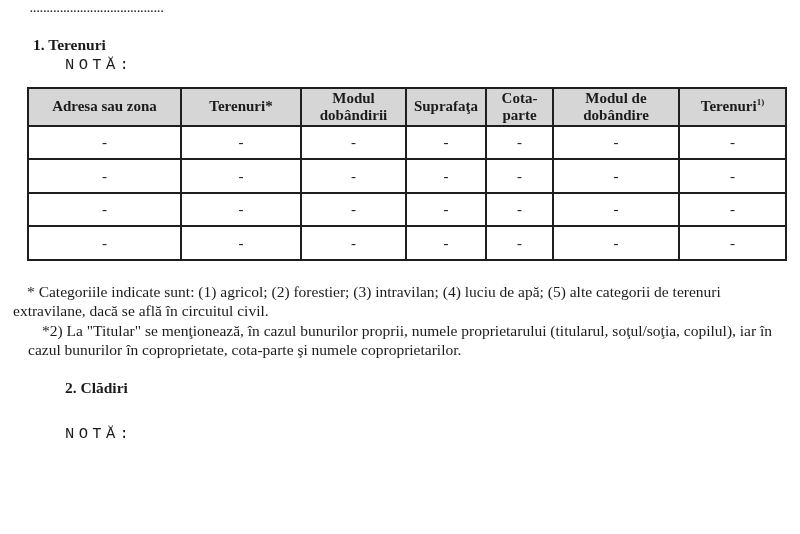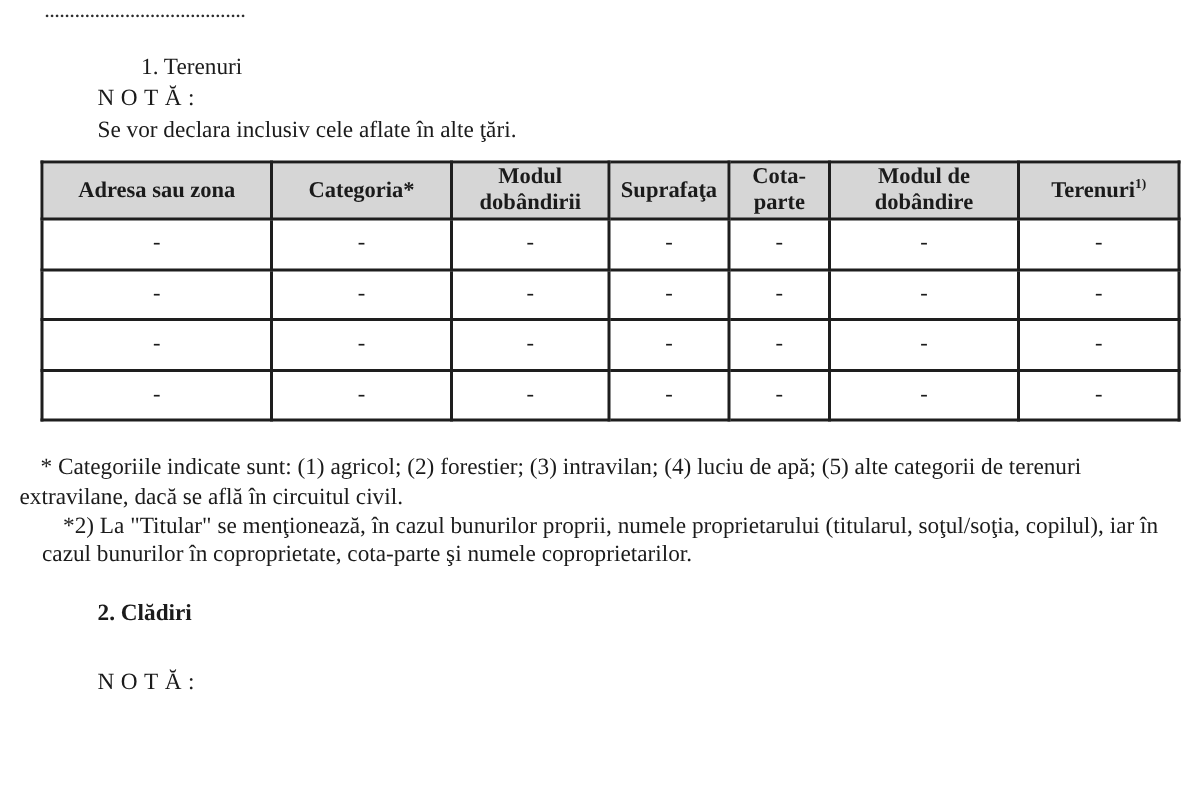--- a/index.html
+++ b/index.html
@@ -30,26 +30,27 @@
   }
   .p-family {
     margin: 7px 15px 0 28px;
     text-indent: 14px;
   }
   .h-imobile {
     margin: 23px 0 0 65px;
     font-weight: bold;
   }
   .h-terenuri {
-    margin: 21px 0 0 94px;
-    font-weight: normal;
+    margin: 21px 0 0 33px;
+    font-weight: bold;
   }
   .nota {
     margin: 2px 0 0 65px;
     letter-spacing: 0.28em;
+    font-family: Liberation Mono, monospace;
   }
   .nota-text {
     margin: 1px 0 0 65px;
   }
   table {
     border-collapse: collapse;
     table-layout: fixed;
     margin: 11px 0 0 27px;
   }
   th, td {
@@ -96,36 +97,35 @@
 <body>
 
 <div>
 
   <div class="dots">........................................</div>
 
 
 
   <h3 class="h-terenuri">1. Terenuri</h3>
   <div class="nota">NOTĂ:</div>
-  <div class="nota-text">Se vor declara inclusiv cele aflate în alte ţări.</div>
 
   <table>
     <colgroup>
       <col style="width:153px">
       <col style="width:120px">
       <col style="width:105px">
       <col style="width:80px">
       <col style="width:67px">
       <col style="width:126px">
       <col style="width:107px">
     </colgroup>
     <thead>
       <tr>
         <th>Adresa sau zona</th>
-        <th>Categoria*</th>
+        <th>Terenuri*</th>
         <th>Modul dobândirii</th>
         <th>Suprafaţa</th>
         <th>Cota-parte</th>
         <th>Modul de dobândire</th>
         <th><span>Terenuri</span><sup>1)</sup></th>
       </tr>
     </thead>
     <tbody>
       <tr>
         <td>-</td>

